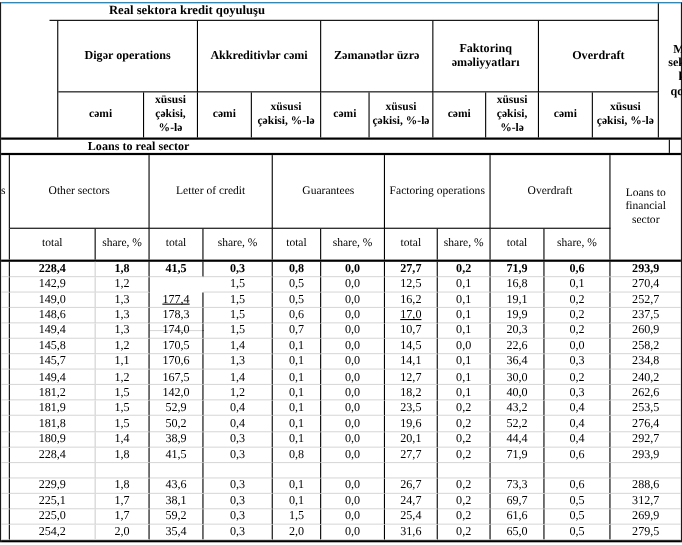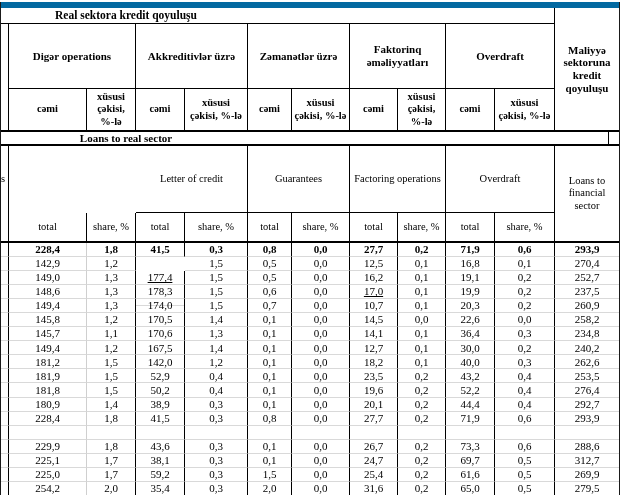--- a/index.html
+++ b/index.html
@@ -1,19 +1,19 @@
 <!DOCTYPE html>
 <html><head>
 <meta charset="utf-8">
 <style>
   html,body{margin:0;padding:0;background:#fff;}
   body{width:620px;height:495px;overflow:hidden;font-family:"Liberation Serif","DejaVu Serif",serif;color:#000;}
   .sheet{position:relative;margin-top:2px;width:620px;box-sizing:border-box;border-left:1px solid #1a1a1a;border-right:1px solid #1a1a1a;}
   .grid{display:grid;grid-template-columns:8px 78px 49px 49px 63px 44px 58px 48px 48px 49px 60px 64px;}
-  .hdr-az{border-top:6px solid #0369a1;grid-template-rows:16px 65px 41px;}
+  .hdr-az{border-top:1px solid #0369a1;grid-template-rows:16px 65px 41px;padding-left:44px;}
   .hdr-en{grid-template-rows:67px 28px;border-bottom:2px solid #000;}
   .data{grid-template-rows:repeat(18,14.06px);border-bottom:2px solid #000;}
   .cell{box-sizing:border-box;display:flex;align-items:center;justify-content:center;overflow:hidden;
         border-right:1px solid #000;font-size:11px;line-height:1.15;text-align:center;position:relative;}
   .noright{border-right:none;}
   .hdr-az .cell{font-weight:bold;}
   .banner{grid-column:1/12;grid-row:1;justify-content:flex-start;border-bottom:1px solid #000;}
   .banner-inner{display:block;width:250px;text-align:center;font-weight:bold;font-size:11.5px;}
   .fin-az{grid-column:12;grid-row:1/4;padding:0 2px;}
   .sliver-az{grid-column:1;grid-row:2/4;}
@@ -42,21 +42,21 @@
   <div class="grid hdr-az">
     <div class="cell banner">
       <span class="banner-inner">Real sektora kredit qoyuluşu</span>
     </div>
     <div class="cell fin-az noright">Maliyyə sektoruna kredit qoyuluşu</div>
     <div class="cell sliver-az"></div>
 
   <div class="cell grp" style="grid-area: 2 / 2 / auto / 4;">Digər operations</div>
       <div class="cell sub" style="grid-area: 3 / 2;">cəmi</div>
       <div class="cell sub" style="grid-area: 3 / 3;">xüsusi çəkisi, %-lə</div>
-      <div class="cell grp" style="grid-area: 2 / 4 / auto / 6;">Akkreditivlər üzrə</div>
+      <div class="cell grp" style="grid-area: 2 / 4 / auto / 6;">Akkreditivlər cəmi</div>
       <div class="cell sub" style="grid-area: 3 / 4;">cəmi</div>
       <div class="cell sub" style="grid-area: 3 / 5;">xüsusi çəkisi, %-lə</div>
       <div class="cell grp" style="grid-area: 2 / 6 / auto / 8;">Zəmanətlər üzrə</div>
       <div class="cell sub" style="grid-area: 3 / 6;">cəmi</div>
       <div class="cell sub" style="grid-area: 3 / 7;">xüsusi çəkisi, %-lə</div>
       <div class="cell grp" style="grid-area: 2 / 8 / auto / 10;">Faktorinq əməliyyatları</div>
       <div class="cell sub" style="grid-area: 3 / 8;">cəmi</div>
       <div class="cell sub" style="grid-area: 3 / 9;">xüsusi çəkisi, %-lə</div>
       <div class="cell grp" style="grid-area: 2 / 10 / auto / 12;">Overdraft</div>
       <div class="cell sub" style="grid-area: 3 / 10;">cəmi</div>
@@ -70,20 +70,21 @@
     <div class="band-right"></div>
   </div>
 
   <div class="grid hdr-en">
     <div class="cell sliver-en">
       <span>s</span>
     </div>
     <div class="cell sliver-en2"></div>
     <div class="cell fin-en noright">Loans to financial sector</div>
 
+  <div class="cell grp" style="grid-area: 1 / 2 / auto / 4;">Other sectors</div>
       <div class="cell sub" style="grid-area: 2 / 2;">total</div>
       <div class="cell sub" style="grid-area: 2 / 3;">share, %</div>
       <div class="cell grp" style="grid-area: 1 / 4 / auto / 6;">Letter of credit</div>
       <div class="cell sub" style="grid-area: 2 / 4;">total</div>
       <div class="cell sub" style="grid-area: 2 / 5;">share, %</div>
       <div class="cell grp" style="grid-area: 1 / 6 / auto / 8;">Guarantees</div>
       <div class="cell sub" style="grid-area: 2 / 6;">total</div>
       <div class="cell sub" style="grid-area: 2 / 7;">share, %</div>
       <div class="cell grp" style="grid-area: 1 / 8 / auto / 10;">Factoring operations</div>
       <div class="cell sub" style="grid-area: 2 / 8;">total</div>

